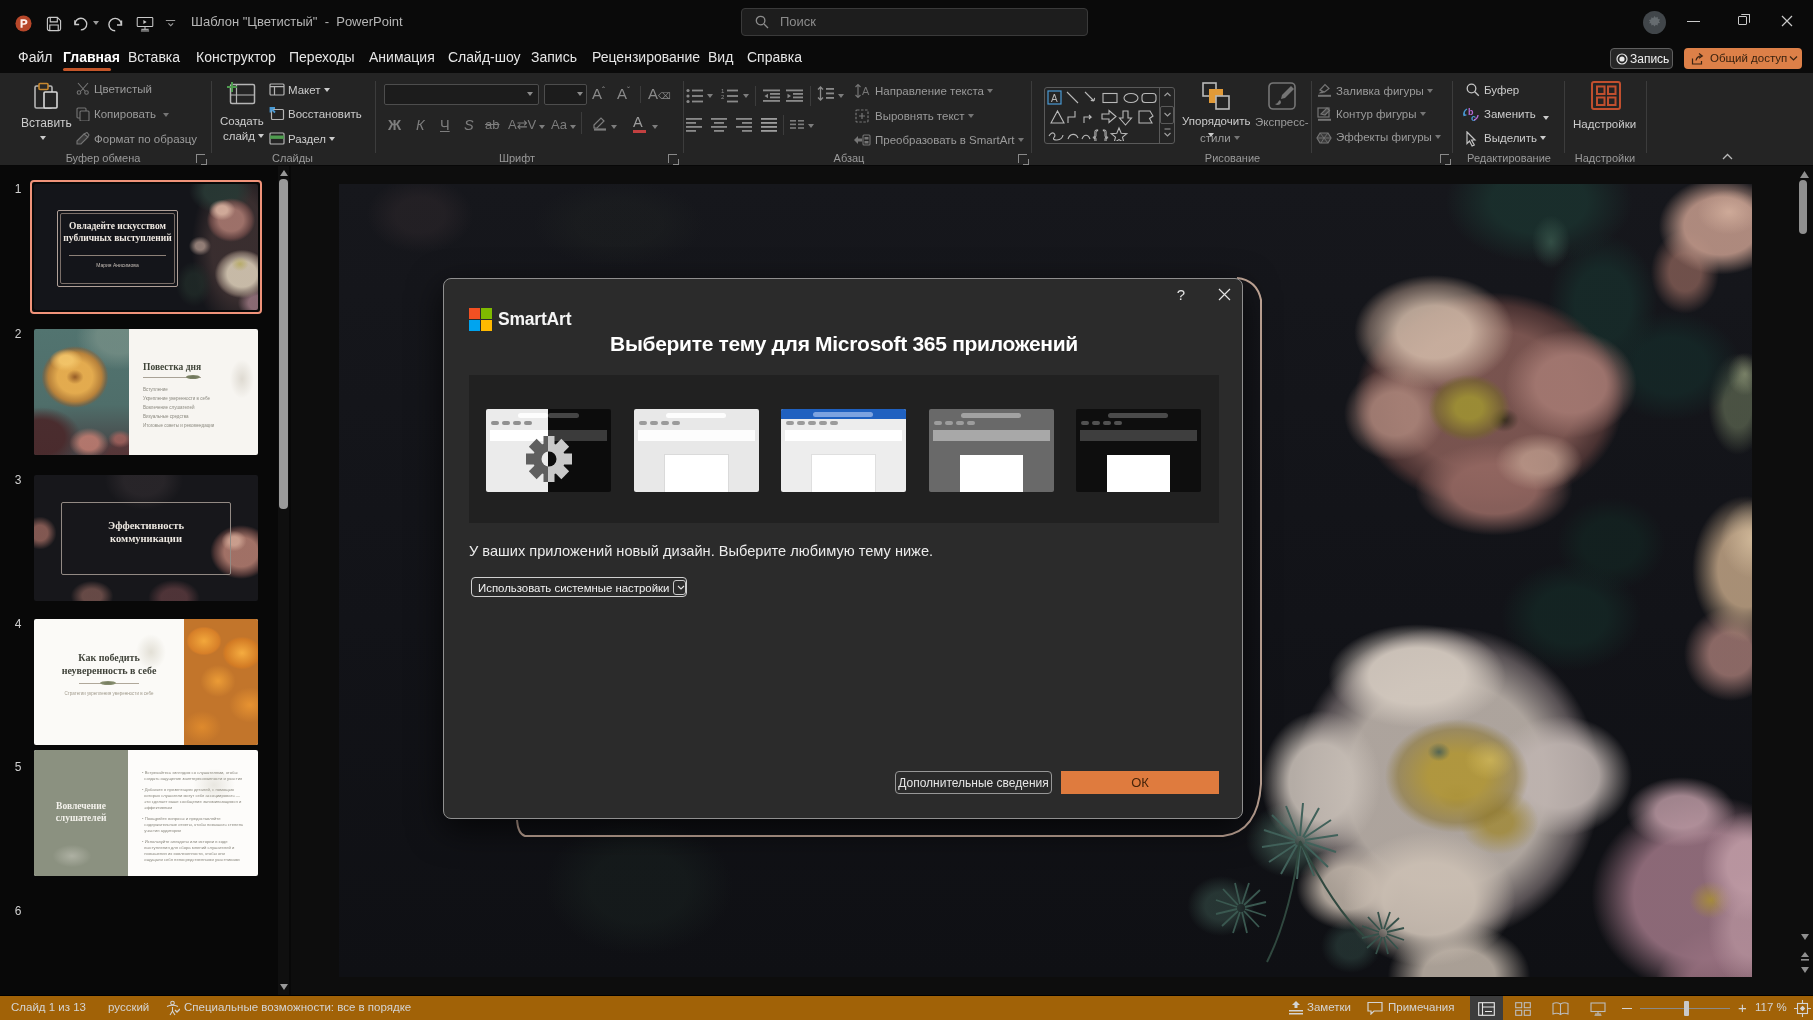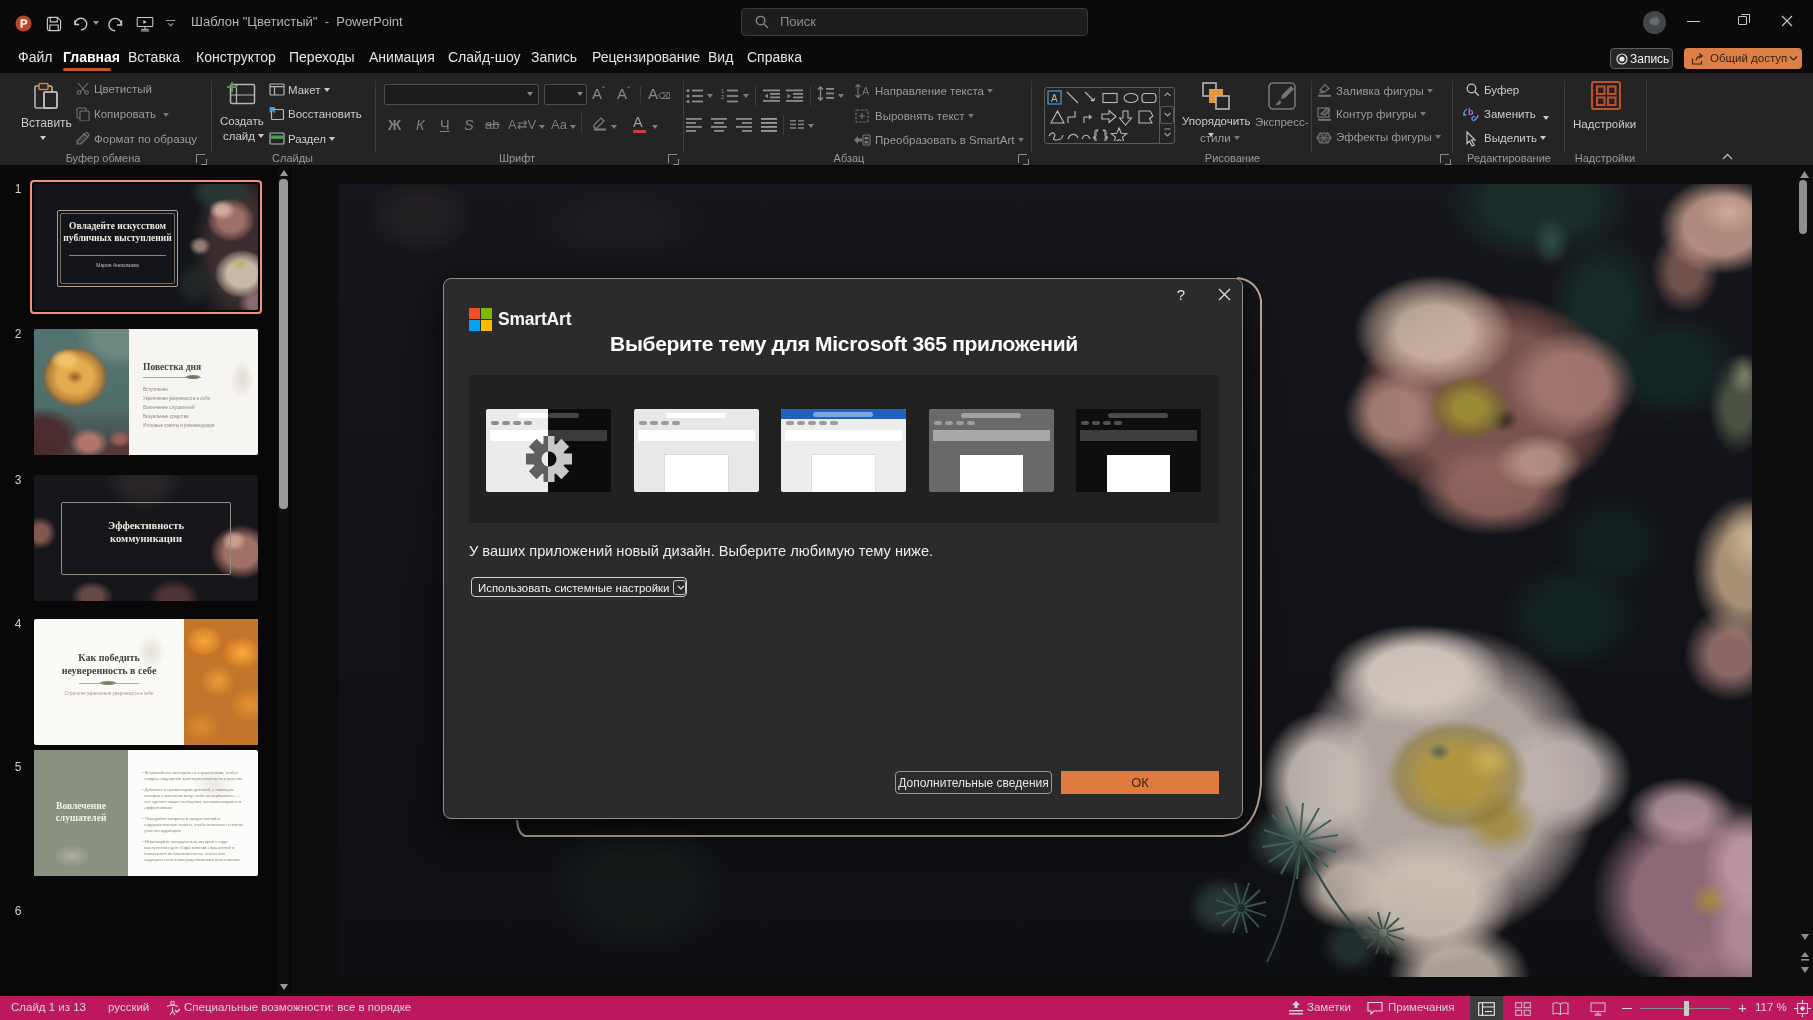--- a/index.html
+++ b/index.html
@@ -21,21 +21,21 @@
 .launch{position:absolute;top:154px;width:9px;height:9px;border-left:1px solid #8a8a8a;border-top:1px solid #8a8a8a}
 .launch:after{content:"";position:absolute;right:-2px;bottom:-2px;width:5px;height:5px;border-right:1.5px solid #8a8a8a;border-bottom:1.5px solid #8a8a8a}
 
 #leftpanel{left:0;top:166px;width:291px;height:829px;background:#080808;overflow:hidden}
 .thumb{position:absolute;left:34px;width:224px;height:126px;border-radius:2px;overflow:hidden}
 .tnum{position:absolute;left:8px;width:20px;text-align:center;font-size:12px;color:#d0d0d0}
 
 #canvas{left:291px;top:166px;width:1522px;height:829px;background:#0d0d0d}
 #slide{position:absolute;left:48px;top:18px;width:1413px;height:793px;background:#14151a;overflow:hidden}
 
-#statusbar{left:0;top:995px;width:1813px;height:25px;background:#be185d;border-top:1px solid #000;color:#d4d4d4;font-size:11.5px}
+#statusbar{left:0;top:995px;width:1813px;height:25px;background:#a16207;border-top:1px solid #000;color:#d4d4d4;font-size:11.5px}
 
 #dialog{left:443px;top:278px;width:800px;height:541px;background:#2b2b2b;border:1px solid #8f8f8f;border-radius:8px;box-shadow:0 10px 34px rgba(0,0,0,.7)}
 #dpanel{position:absolute;left:25px;top:96px;width:750px;height:148px;background:#212121}
 .prev{position:absolute;top:34px;width:125px;height:83px;border-radius:2px;overflow:hidden}
 .pill{position:absolute;top:4px;border-radius:3px;height:5px}
 .dash{position:absolute;top:12px;height:4px;border-radius:2px}
 .band{position:absolute;left:4px;right:4px;top:21px;height:11px}
 .doc{position:absolute;left:31px;top:46px;width:63px;height:37px;background:#fff}
 </style></head>
 <body>

